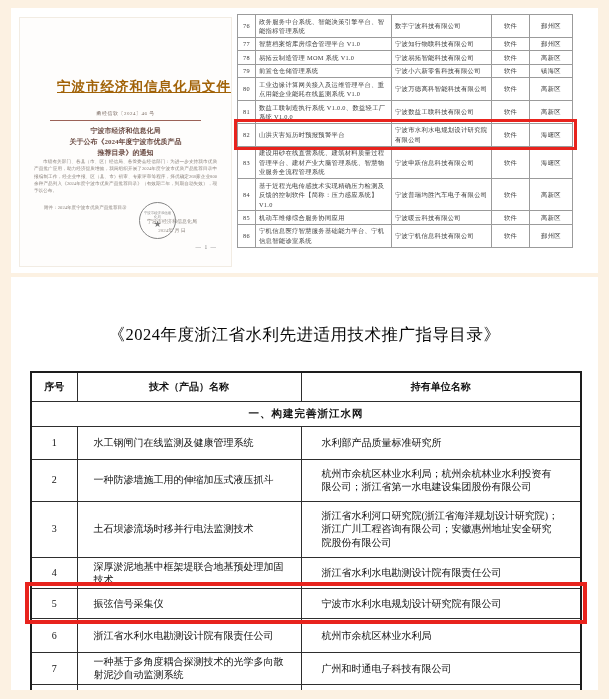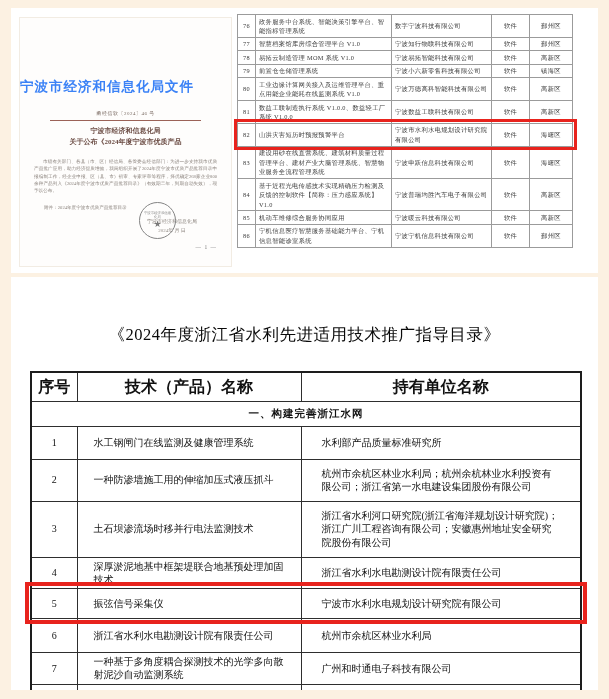--- a/index.html
+++ b/index.html
@@ -14,22 +14,22 @@
   #top-card    { left:11px; top:8px;   width:587px; height:265px; overflow:hidden; }
   #bottom-card { left:11px; top:277px; width:587px; height:413px; overflow:hidden; }
 
   
   #doc {
     position:absolute; left:9px; top:10px; width:211px; height:248px;
     background:#fefdfc; box-shadow:0 0 0 1px #f2ece3;
   }
   #doc-header-title {
     position:absolute; top:60px; left:0; width:100%;
-    text-align:left; font-size:13.5px; font-weight:bold;
-    color:#3b82f6; letter-spacing:1px;
+    text-align:right; font-size:13.5px; font-weight:bold;
+    color:#a16207; letter-spacing:1px;text-decoration:underline;
   }
   #doc-number {
     position:absolute; top:92px; left:0; width:100%;
     text-align:center; font-size:5px; color:#7a6a62; letter-spacing:0.5px;
   }
   #doc-sep {
     position:absolute; top:102px; left:30px; width:151px; height:1px;
     background:#9b6257;
   }
   #notice-title {
@@ -93,21 +93,21 @@
     border:2px solid #1d1d1d;
   }
   #dir-table col.c-no     { width:46px; }
   #dir-table col.c-name   { width:224px; }
   #dir-table col.c-holder { width:280px; }
   #dir-table th, #dir-table td {
     border:1px solid #2e2e2e; color:#111;
     font-size:10px; line-height:1.32; vertical-align:middle;
   }
   #dir-table thead tr { height:29px; }
-  #dir-table th { font-size:16px; font-weight:bold; text-align:center; }
+  #dir-table th { font-size:10px; font-weight:bold; text-align:center; }
   #dir-table td.t-center { text-align:center; }
   #dir-table td.cell-name   { padding:2px 12px 2px 16px; }
   #dir-table td.cell-holder { padding:2px 20px; }
   #dir-table td.section-cell {
     text-align:center; font-weight:bold; font-size:10.5px; letter-spacing:1px;
   }
   #dir-table tbody tr:nth-child(1) { height:25px;padding-left:36px; }
   #dir-table tbody tr:nth-child(2) { height:33px; }
   #dir-table tbody tr:nth-child(3) { height:42px; }
   #dir-table tbody tr:nth-child(4) { height:56px; }
@@ -123,20 +123,21 @@
 
 <div class="card" id="top-card">
 
   <div id="doc">
     <div id="doc-header-title">宁波市经济和信息化局文件</div>
     <div id="doc-number">甬经信软〔2024〕46 号</div>
     <div id="doc-sep"></div>
     <div id="notice-title">
       <div>宁波市经济和信息化局</div>
       <div>关于公布《2024年度宁波市优质产品</div>
+      <div>推荐目录》的通知</div>
     </div>
     <div id="doc-body">市级有关部门、各县（市、区）经信局、各管委会经信部门：为进一步支持我市优质产品推广应用，助力经济提质增效，我局组织开展了2024年度宁波市优质产品推荐目录申报编制工作，经企业申报、区（县、市）初审、专家评审等程序，择优确定268家企业800余种产品列入《2024年度宁波市优质产品推荐目录》（有效期二年，到期自动失效），现予以公布。</div>
     <div id="doc-attachment">附件：2024年度宁波市优质产品推荐目录</div>
     <div id="doc-signature">
       <div>宁波市经济和信息化局</div>
       <div>2024年 月 日</div>
     </div>
     <div id="seal">
       <div class="seal-text">宁波市经济和信息化局</div>
       <div class="seal-star">★</div>

